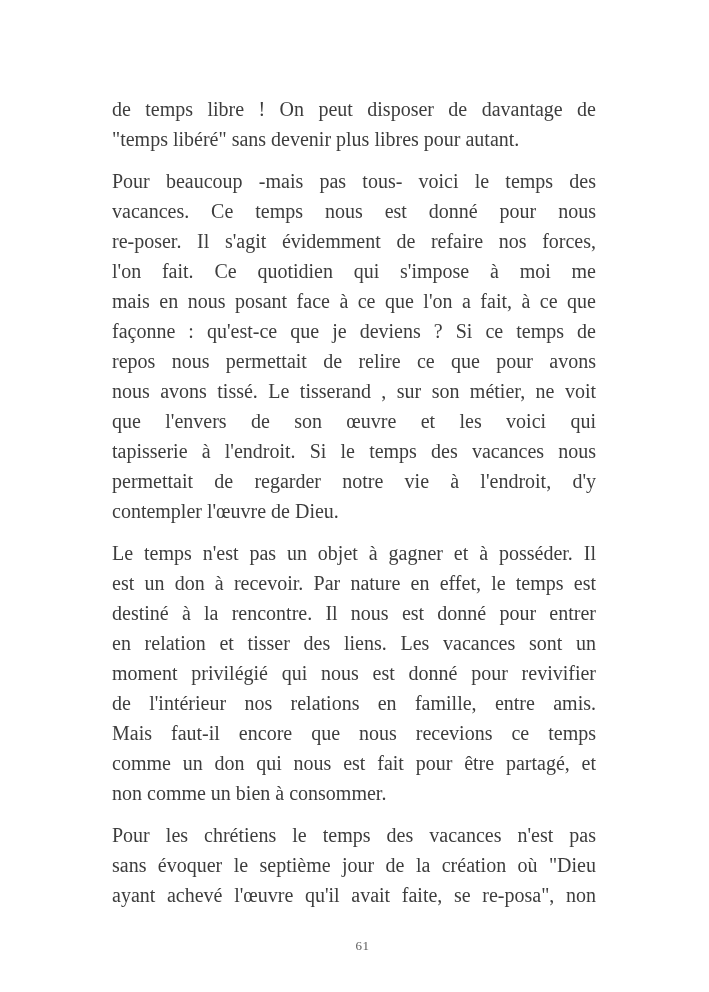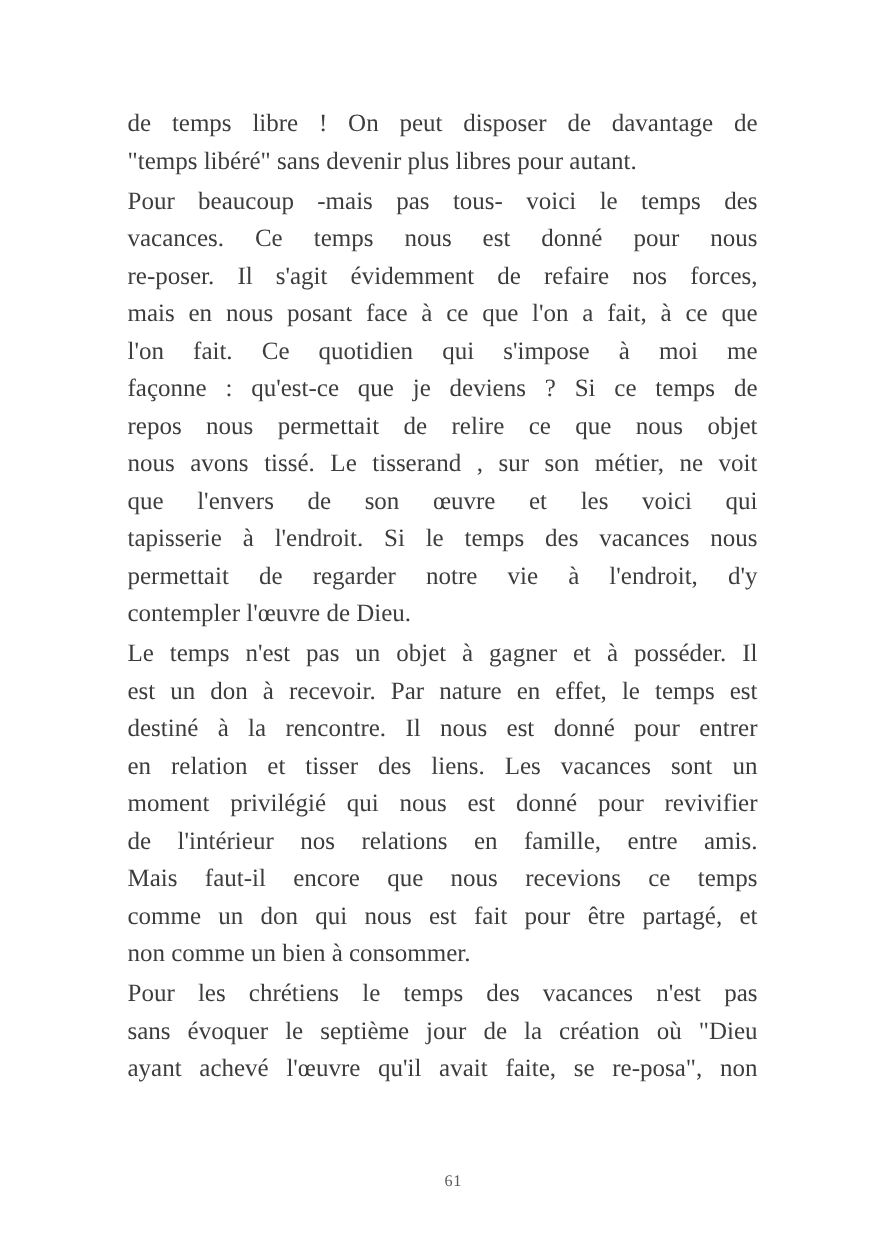--- a/index.html
+++ b/index.html
@@ -18,21 +18,21 @@
   }
   .textblock {
     position: absolute;
     left: 100px;
     top: 82px;
     width: 508px;
     font-size: 20px;
     line-height: 30px;
   }
   .para {
-    margin: 2px;
+    margin: 12px;
     padding: 0;
   }
   .line {
     display: block;
     height: 30px;
     overflow: visible;
   }
   .line-just {
     text-align: justify;
     text-align-last: justify;
@@ -61,24 +61,24 @@
 <div class="page">
   <main class="textblock" id="textblock">
       <p class="para">
         <span class="line line-just">de temps libre ! On peut disposer de davantage de</span>
         <span class="line line-last">"temps libéré" sans devenir plus libres pour autant.</span>
       </p>
       <p class="para">
         <span class="line line-just">Pour beaucoup -mais pas tous- voici le temps des</span>
         <span class="line line-just">vacances. Ce temps nous est donné pour nous</span>
         <span class="line line-just">re-poser. Il s'agit évidemment de refaire nos forces,</span>
+        <span class="line line-just">l'on fait. Ce quotidien qui s'impose à moi me</span>
         <span class="line line-just">mais en nous posant face à ce que l'on a fait, à ce que</span>
-        <span class="line line-just">l'on fait. Ce quotidien qui s'impose à moi me</span>
         <span class="line line-just">façonne : qu'est-ce que je deviens ? Si ce temps de</span>
-        <span class="line line-just">repos nous permettait de relire ce que nous objet</span>
+        <span class="line line-just">repos nous permettait de relire ce que pour avons</span>
         <span class="line line-just">nous avons tissé. Le tisserand , sur son métier, ne voit</span>
         <span class="line line-just">que l'envers de son œuvre et les voici qui</span>
         <span class="line line-just">tapisserie à l'endroit. Si le temps des vacances nous</span>
         <span class="line line-just">permettait de regarder notre vie à l'endroit, d'y</span>
         <span class="line line-last">contempler l'œuvre de Dieu.</span>
       </p>
       <p class="para">
         <span class="line line-just">Le temps n'est pas un objet à gagner et à posséder. Il</span>
         <span class="line line-just">est un don à recevoir. Par nature en effet, le temps est</span>
         <span class="line line-just">destiné à la rencontre. Il nous est donné pour entrer</span>

